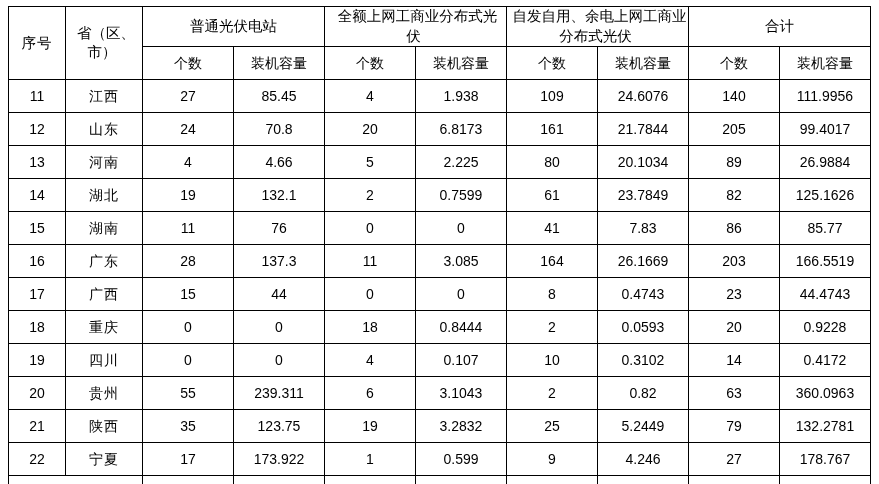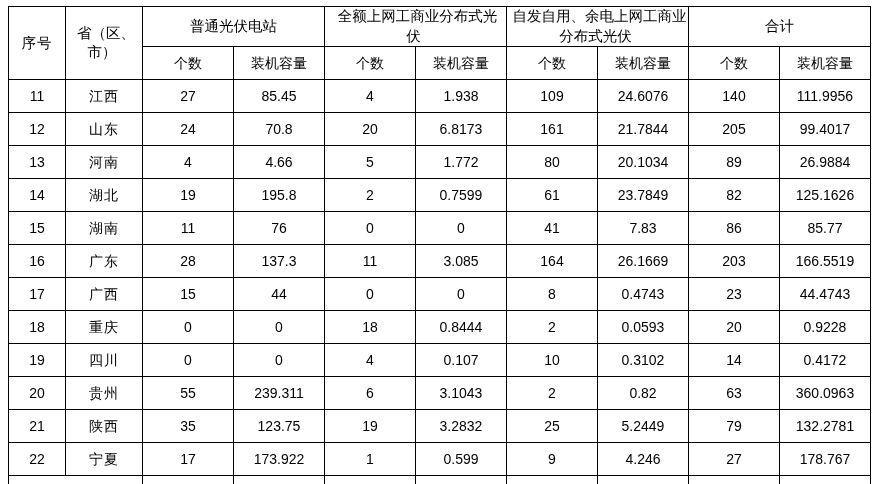--- a/index.html
+++ b/index.html
@@ -139,32 +139,32 @@
         <td>205</td>
         <td>99.4017</td>
       </tr>
 
       <tr>
         <td class="no-cell">13</td>
         <td class="prov-cell">河南</td>
         <td>4</td>
         <td>4.66</td>
         <td>5</td>
-        <td>1.772</td>
+        <td>2.225</td>
         <td>80</td>
         <td>20.1034</td>
         <td>89</td>
         <td>26.9884</td>
       </tr>
 
       <tr>
         <td class="no-cell">14</td>
         <td class="prov-cell">湖北</td>
         <td>19</td>
-        <td>195.8</td>
+        <td>132.1</td>
         <td>2</td>
         <td>0.7599</td>
         <td>61</td>
         <td>23.7849</td>
         <td>82</td>
         <td>125.1626</td>
       </tr>
 
       <tr>
         <td class="no-cell">15</td>

